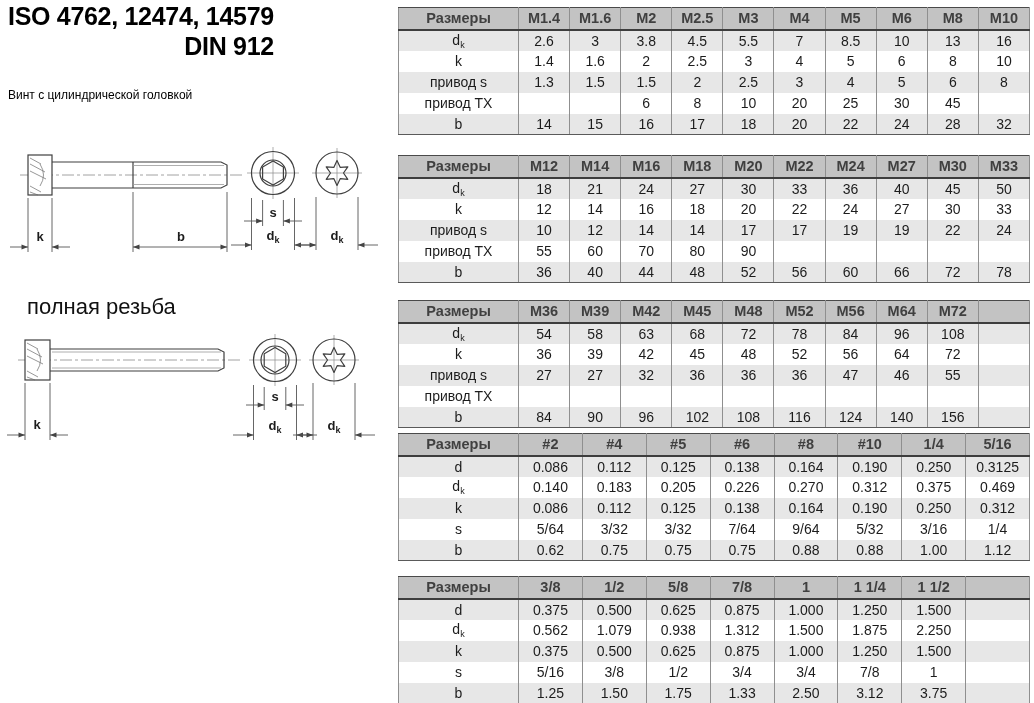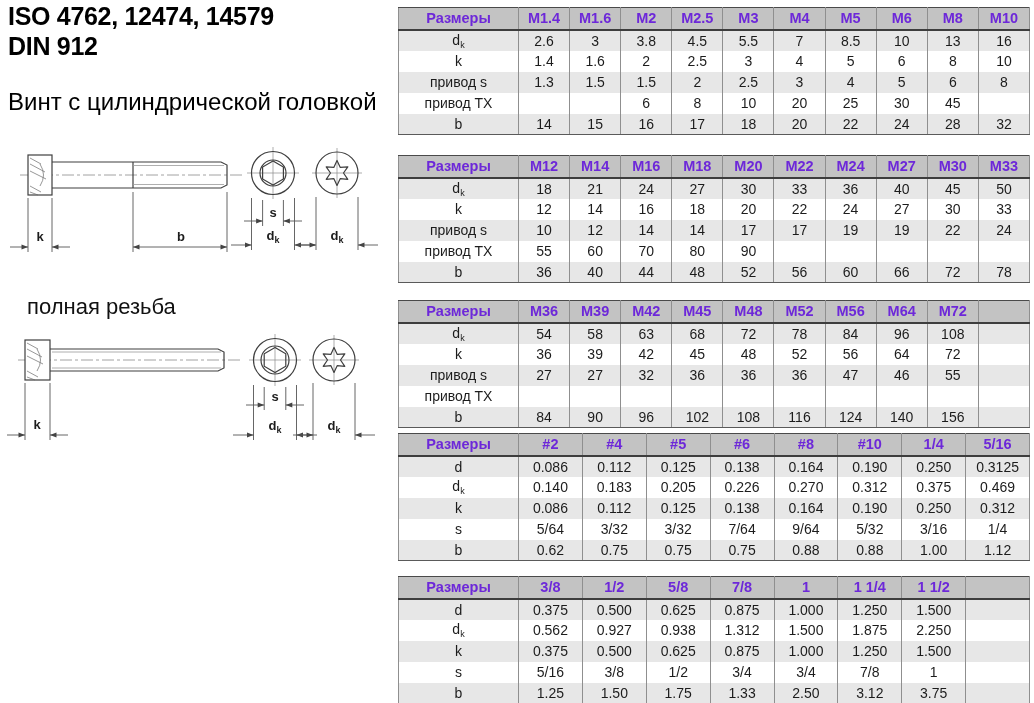--- a/index.html
+++ b/index.html
@@ -1,41 +1,41 @@
 <!DOCTYPE html>
 <html><head>
 <meta charset="utf-8">
 <style>
   * { margin:0; padding:0; box-sizing:border-box; }
   html,body { background:#ffffff; }
   .page {
     position:relative; width:1034px; height:703px; background:#ffffff;
     font-family:"Liberation Sans", sans-serif; color:#111; overflow:hidden;
   }
-  .title { position:absolute; left:8px; top:2px; font-size:25px; font-weight:700; color:#000; line-height:1.18; letter-spacing:-0.3px; }
-  .subtitle { position:absolute; left:8px; top:88px; font-size:24px; font-weight:400; color:#000; }
+  .title { position:absolute; left:8px; top:2px; font-size:25px; font-weight:700; color:#000; line-height:1.18; letter-spacing:-0.3px;text-align:right; }
+  .subtitle { position:absolute; left:8px; top:88px; font-size:12px; font-weight:400; color:#000; }
   .full-thread { position:absolute; left:27px; top:294px; font-size:22px; font-weight:400; color:#111; }
 
   .drawing { position:absolute; left:0; }
   #drawing1 { top:140px; }
   #drawing2 { top:310px; }
 
   table.spec {
     position:absolute; left:398px; width:632px;
     border-collapse:collapse; table-layout:fixed; background:#ffffff;
     font-family:"Liberation Sans", sans-serif;
   }
   table.spec th, table.spec td {
     border-left:1px solid #8f8f8f; border-right:1px solid #8f8f8f;
     text-align:center; vertical-align:middle; padding:0;
     font-size:14px; color:#1c1c1c; overflow:hidden; white-space:nowrap;
   }
   table.spec th {
     background:#c3c3c3; font-weight:700; height:22px; font-size:14.5px;
-    border-top:1.5px solid #4a4a4a; border-bottom:2.5px solid #3d3d3d; color:#6d28d9;margin-top:22px;
+    border-top:1.5px solid #4a4a4a; border-bottom:2.5px solid #3d3d3d; color:#404040;margin-top:22px;
   }
   table.spec td { height:21px; background:#ffffff; }
   table.spec tbody tr:nth-child(odd) td { background:#e7e7e7; }
   table.spec tbody tr:last-child td { border-bottom:1.5px solid #5a5a5a; }
   table.spec { border-left:1px solid #4a4a4a; border-right:1px solid #8f8f8f; }
   table.spec td.rowlabel, table.spec th.rowlabel-h { }
   table.spec sub { font-size:9px; vertical-align:-3px; }
 
   
   .ol   { stroke:#3f3f3f; stroke-width:1.2; fill:none; }
@@ -587,21 +587,21 @@
           <td>0.625</td>
           <td>0.875</td>
           <td>1.000</td>
           <td>1.250</td>
           <td>1.500</td>
           <td></td>
         </tr>
         <tr>
           <td class="rowlabel"><span>d</span><sub>k</sub></td>
           <td>0.562</td>
-          <td>0.927</td>
+          <td>1.079</td>
           <td>0.938</td>
           <td>1.312</td>
           <td>1.500</td>
           <td>1.875</td>
           <td>2.250</td>
           <td></td>
         </tr>
         <tr>
           <td class="rowlabel"><span>k</span></td>
           <td>0.375</td>

